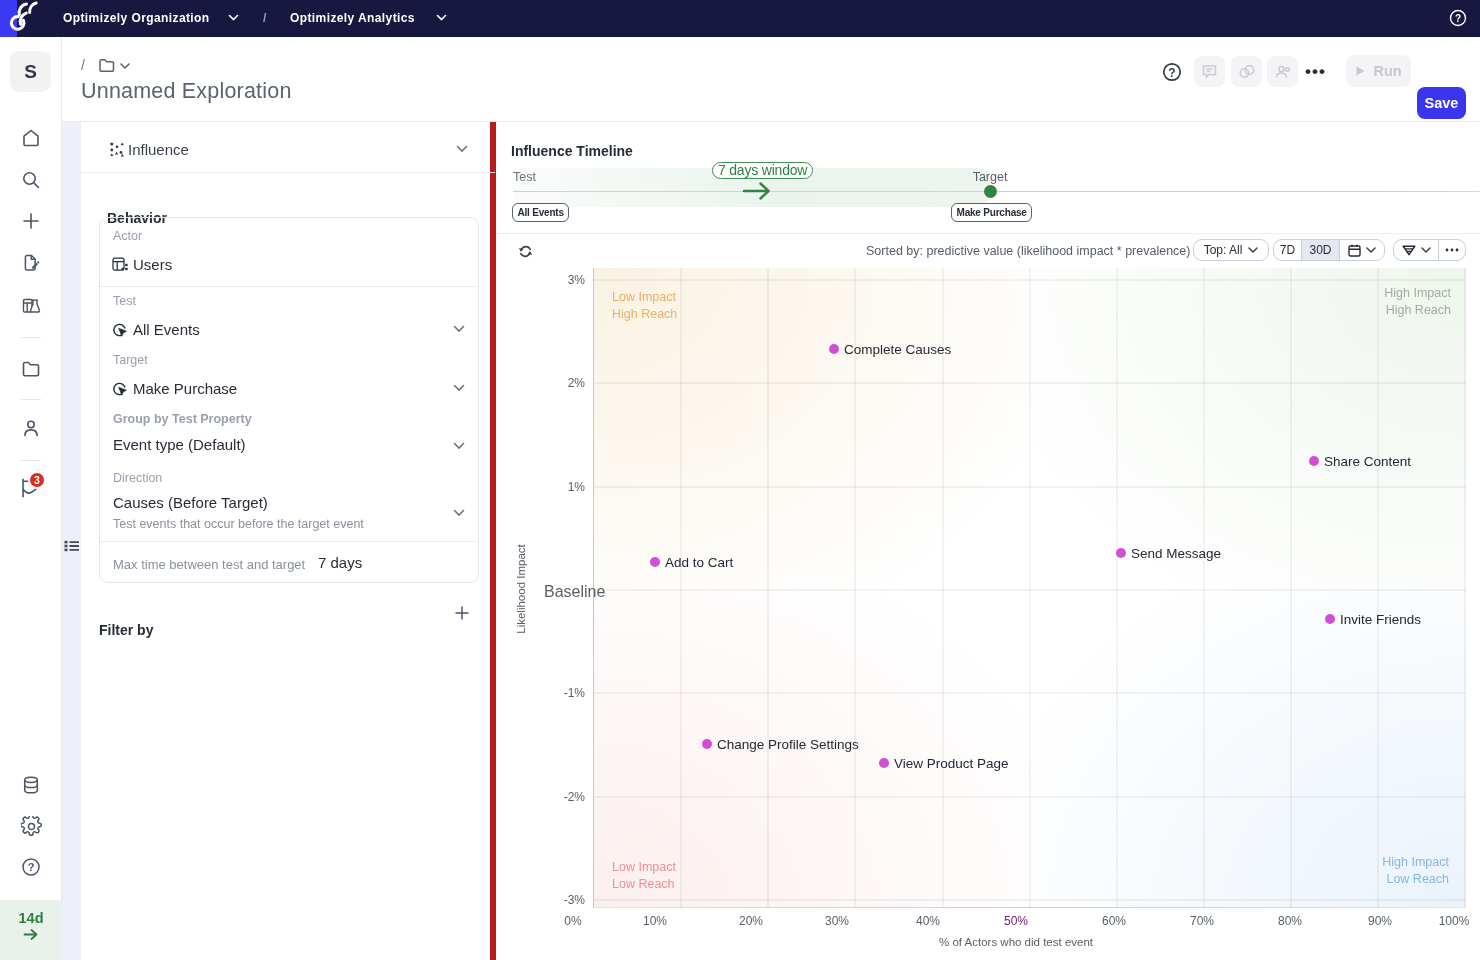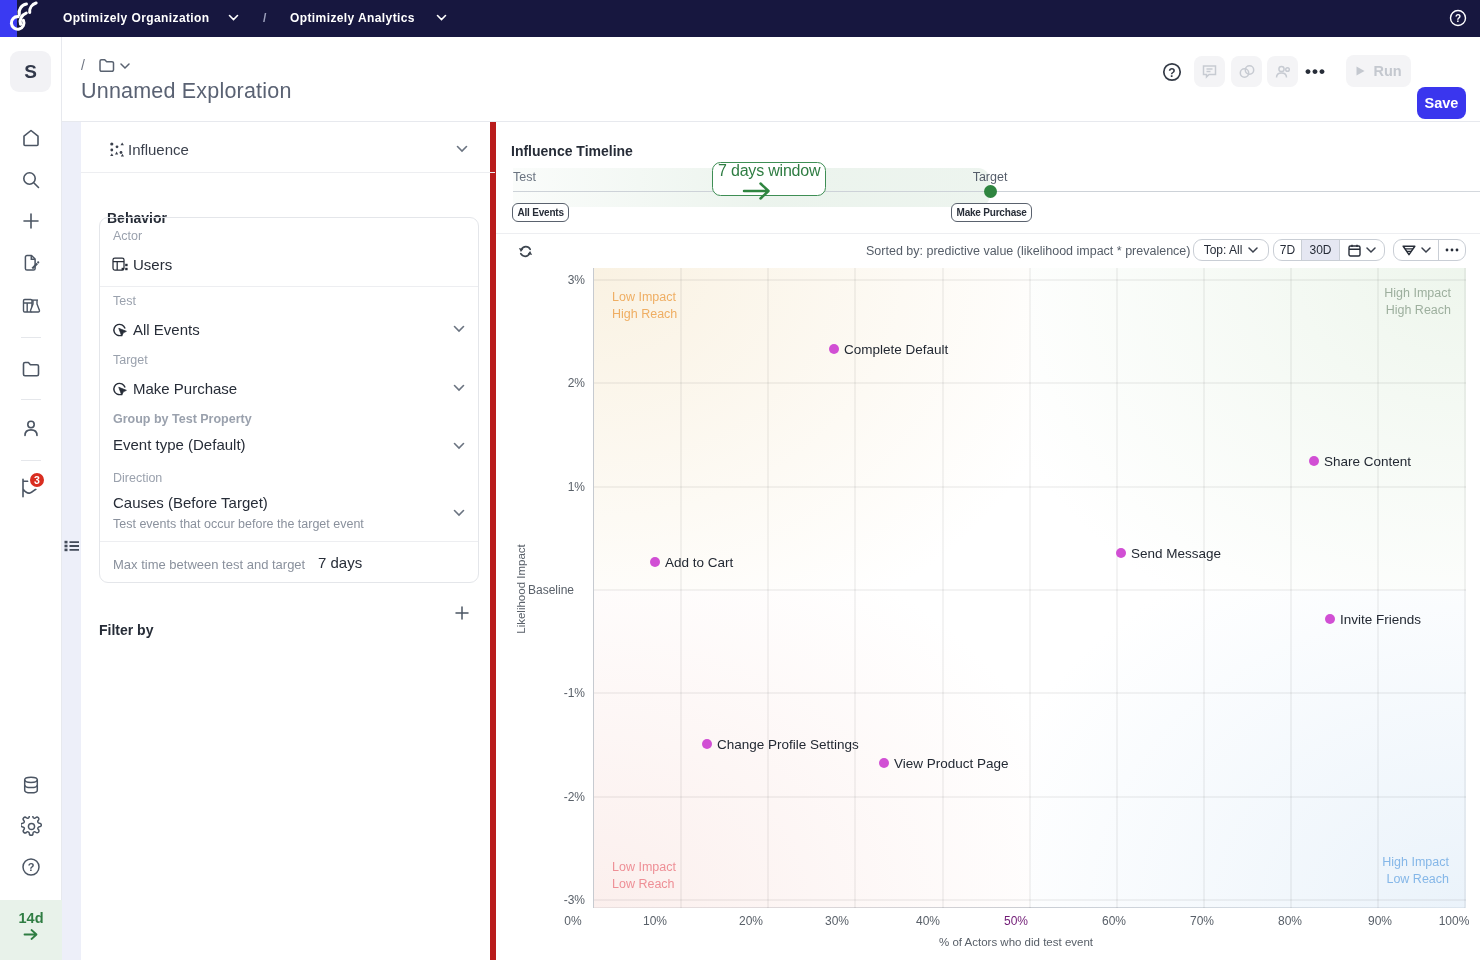--- a/index.html
+++ b/index.html
@@ -279,21 +279,21 @@
       </svg>
   </div>
 
   <div id="chartarea" class="abs" style="left:496px;top:122px;width:984px;height:838px;background:#fff;">
     <div class="p-abs" style="left:15px;top:21px;color:#262C37;font-size:14px;font-weight:700;">Influence Timeline</div>
 
     <div class="p-abs" style="left:17px;top:46px;width:477px;height:39px;background:linear-gradient(90deg, rgba(47,133,64,0.025), rgba(47,133,64,0.095) 55%, rgba(47,133,64,0.085));border-radius:0 12px 12px 0;"></div>
     <div class="p-abs" style="left:17px;top:48px;color:#6A7380;font-size:12.5px;">Test</div>
     <div class="p-abs" style="left:464px;top:48px;width:60px;text-align:center;color:#555D6A;font-size:12.5px;">Target</div>
     <div class="p-abs" style="left:17px;top:68.5px;width:1448px;height:1px;background:linear-gradient(90deg,#CDD2D8 0%,#CDD2D8 60%,rgba(205,210,216,0.15) 100%);"></div>
-    <div class="p-abs" style="left:216px;top:40px;height:34px;padding:0 5px;border:1.3px solid #3E8E54;border-radius:8.5px;color:#2F7D43;font-size:16px;letter-spacing:-0.2px;line-height:15px;background:#fff;">7 days window</div>
+    <div class="p-abs" style="left:216px;top:40px;height:17px;padding:0 5px;border:1.3px solid #3E8E54;border-radius:8.5px;color:#2F7D43;font-size:14px;letter-spacing:-0.2px;line-height:15px;background:#fff;">7 days window</div>
     <svg class="p-abs" style="left:246px;top:57px" width="31" height="24" viewBox="0 0 31 24">
         <path d="M2 12 H25.5 M18.5 4.5 L26.5 12 L18.5 19.5" fill="none" stroke="#2F8540" stroke-width="2.5" stroke-linecap="round" stroke-linejoin="round"></path>
       </svg>
     <div class="p-abs" style="left:488px;top:63px;width:13px;height:13px;border-radius:50%;background:#2F8540;"></div>
     <div class="p-abs" style="left:16px;top:81px;height:19px;padding:0 4.5px;border:1.3px solid #5A626E;border-radius:6px;color:#272D38;font-size:10px;letter-spacing:-0.2px;font-weight:600;line-height:17px;background:#fff;">All Events</div>
     <div class="p-abs" style="left:455px;top:81px;height:19px;padding:0 4.5px;border:1.3px solid #5A626E;border-radius:6px;color:#272D38;font-size:10px;letter-spacing:-0.2px;font-weight:600;line-height:17px;background:#fff;">Make Purchase</div>
 
     <div class="p-abs" style="left:0;top:111px;width:984px;height:1px;background:#EDEEF1;"></div>
 
     <svg class="p-abs" style="left:22px;top:122px" width="15" height="15" viewBox="0 0 15 15">
@@ -379,32 +379,32 @@
       <g fill="#D14FD4">
         <circle cx="338" cy="227" r="5"></circle>
         <circle cx="818" cy="339" r="5"></circle>
         <circle cx="159" cy="440" r="5"></circle>
         <circle cx="625" cy="431" r="5"></circle>
         <circle cx="834" cy="497" r="5"></circle>
         <circle cx="211" cy="622" r="5"></circle>
         <circle cx="388" cy="641" r="5"></circle>
       </g>
     </svg>
-    <div class="p-abs" style="left:348px;top:220px;color:#232933;font-size:13.5px;">Complete Default</div>
+    <div class="p-abs" style="left:348px;top:220px;color:#232933;font-size:13.5px;">Complete Causes</div>
     <div class="p-abs" style="left:828px;top:332px;color:#232933;font-size:13.5px;">Share Content</div>
     <div class="p-abs" style="left:169px;top:433px;color:#232933;font-size:13.5px;">Add to Cart</div>
     <div class="p-abs" style="left:635px;top:424px;color:#232933;font-size:13.5px;">Send Message</div>
     <div class="p-abs" style="left:844px;top:490px;color:#232933;font-size:13.5px;">Invite Friends</div>
     <div class="p-abs" style="left:221px;top:615px;color:#232933;font-size:13.5px;">Change Profile Settings</div>
     <div class="p-abs" style="left:398px;top:634px;color:#232933;font-size:13.5px;">View Product Page</div>
 
     <div class="p-abs" style="left:62px;top:151px;width:27px;text-align:right;color:#596069;font-size:12px;">3%</div>
     <div class="p-abs" style="left:62px;top:254px;width:27px;text-align:right;color:#596069;font-size:12px;">2%</div>
     <div class="p-abs" style="left:62px;top:358px;width:27px;text-align:right;color:#596069;font-size:12px;">1%</div>
-    <div class="p-abs" style="left:25px;top:461px;width:53px;text-align:right;color:#596069;font-size:12px;">Baseline</div>
+    <div class="p-abs" style="left:48px;top:461px;width:53px;text-align:right;color:#596069;font-size:16px;">Baseline</div>
     <div class="p-abs" style="left:62px;top:564px;width:27px;text-align:right;color:#596069;font-size:12px;">-1%</div>
     <div class="p-abs" style="left:62px;top:668px;width:27px;text-align:right;color:#596069;font-size:12px;">-2%</div>
     <div class="p-abs" style="left:62px;top:771px;width:27px;text-align:right;color:#596069;font-size:12px;">-3%</div>
     <div class="p-abs" style="left:-30px;top:461px;width:110px;text-align:center;color:#596069;font-size:11.5px;transform:rotate(-90deg);transform-origin:center;white-space:nowrap;">Likelihood Impact</div>
 
     <div class="p-abs" style="left:62px;top:792px;width:30px;text-align:center;color:#596069;font-size:12px;">0%</div>
     <div class="p-abs" style="left:144px;top:792px;width:30px;text-align:center;color:#596069;font-size:12px;">10%</div>
     <div class="p-abs" style="left:240px;top:792px;width:30px;text-align:center;color:#596069;font-size:12px;">20%</div>
     <div class="p-abs" style="left:326px;top:792px;width:30px;text-align:center;color:#596069;font-size:12px;">30%</div>
     <div class="p-abs" style="left:417px;top:792px;width:30px;text-align:center;color:#596069;font-size:12px;">40%</div>

